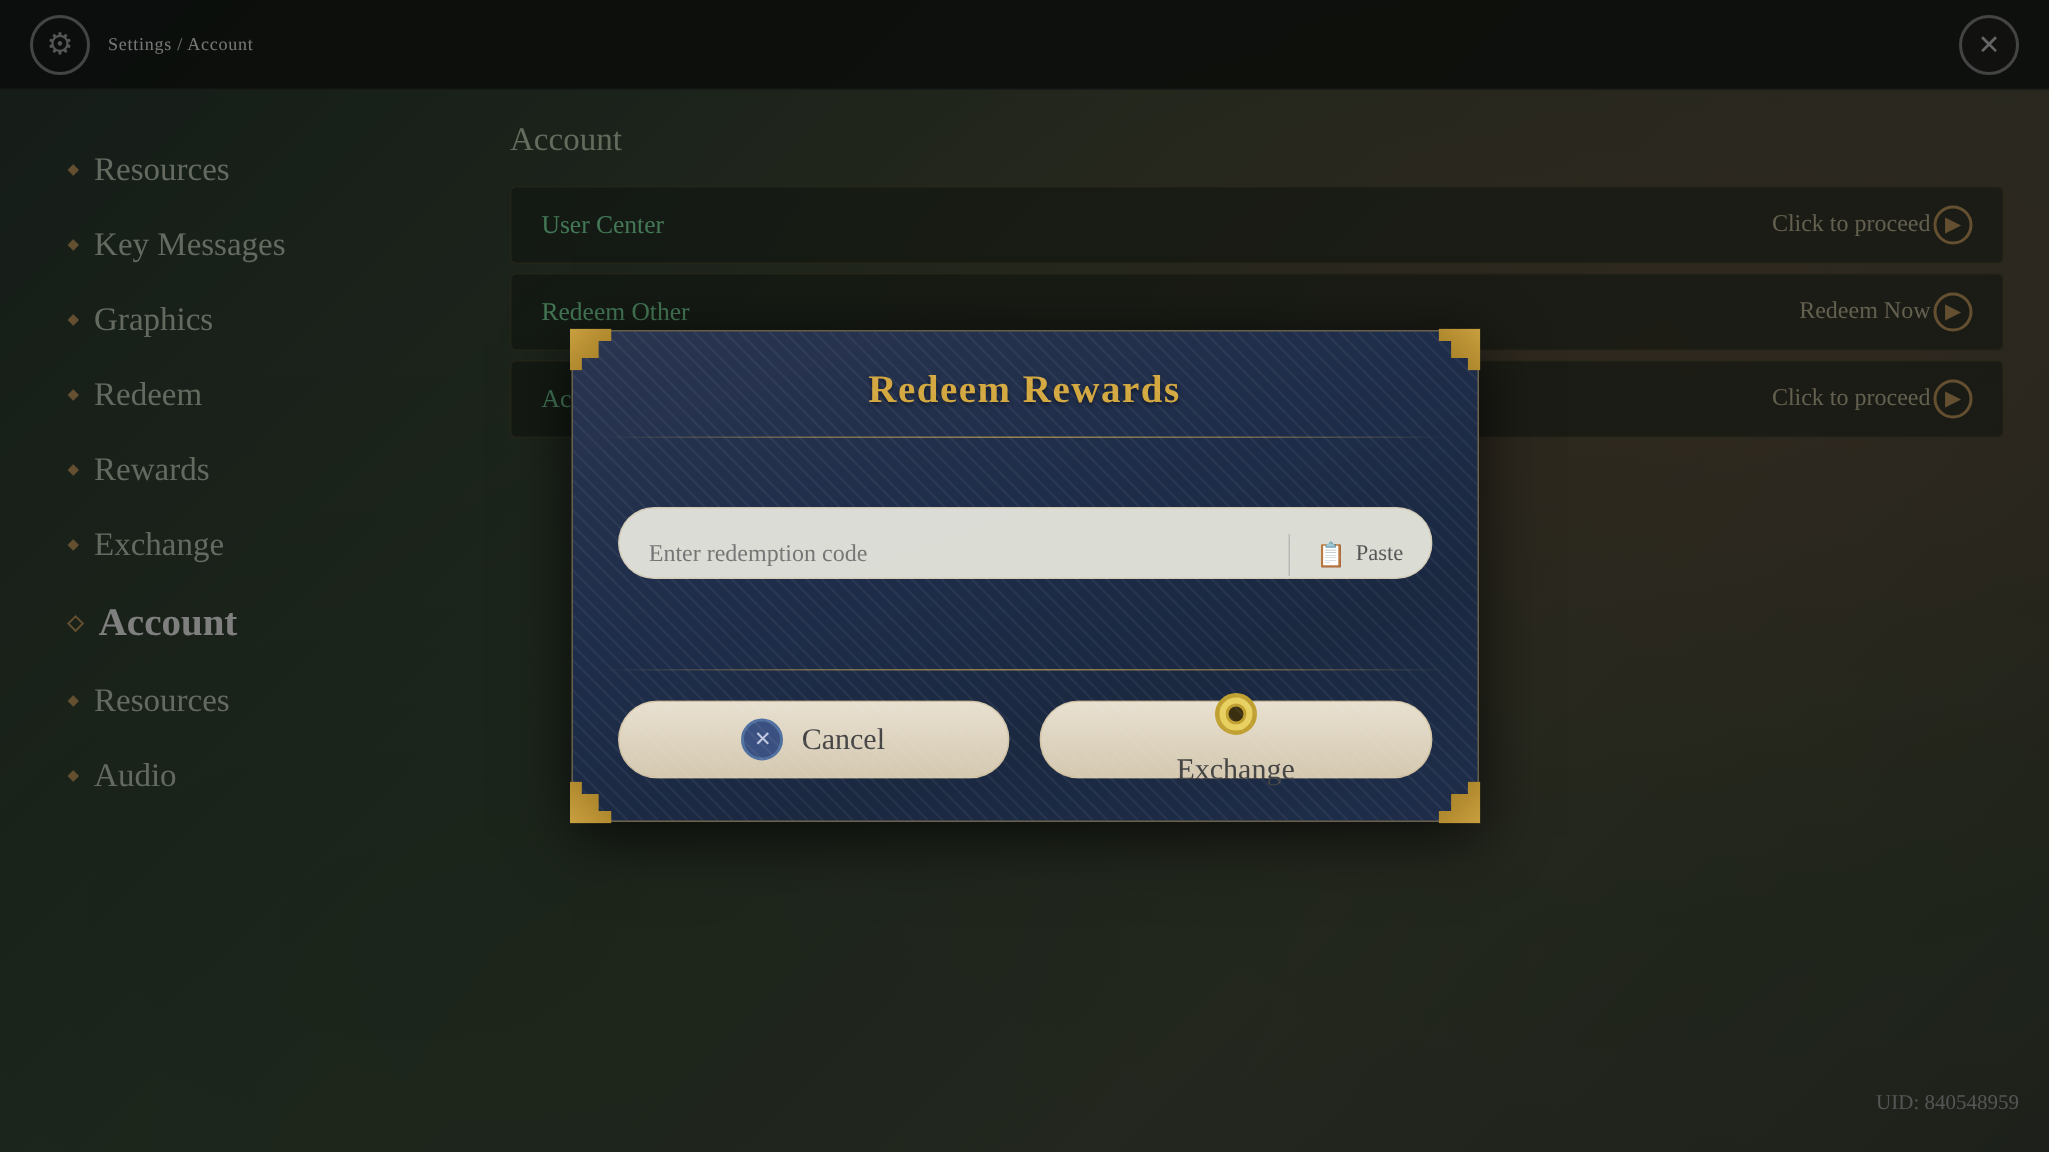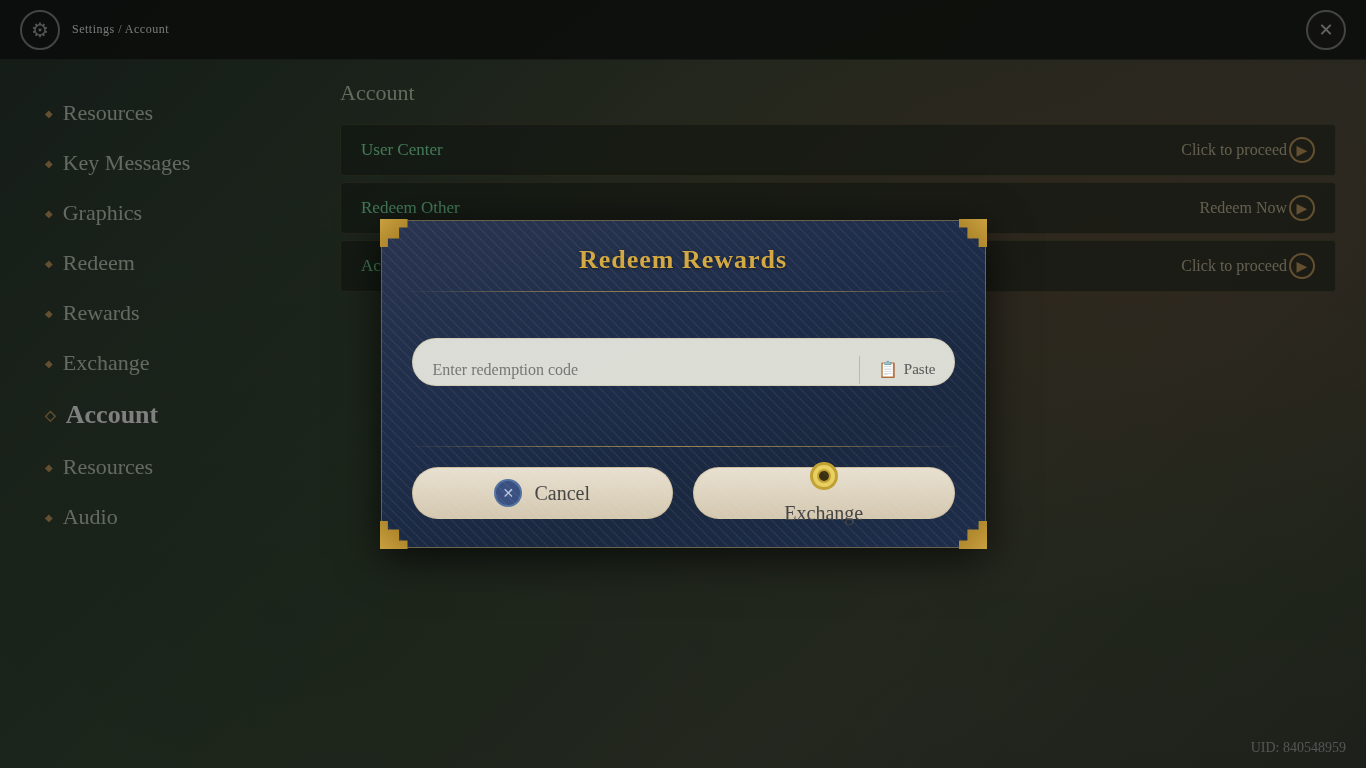--- a/index.html
+++ b/index.html
@@ -179,21 +179,21 @@
       display: flex;
       align-items: center;
       justify-content: center;
       color: #c8a060;
       font-size: 14px;
     }
 
     
     .uid-text {
       position: absolute;
-      bottom: 12px;
+      bottom: 24px;
       right: 20px;
       color: #aaa;
       font-size: 14px;
       z-index: 10;
     }
 
     
     .modal-overlay {
       position: absolute;
       inset: 0;

